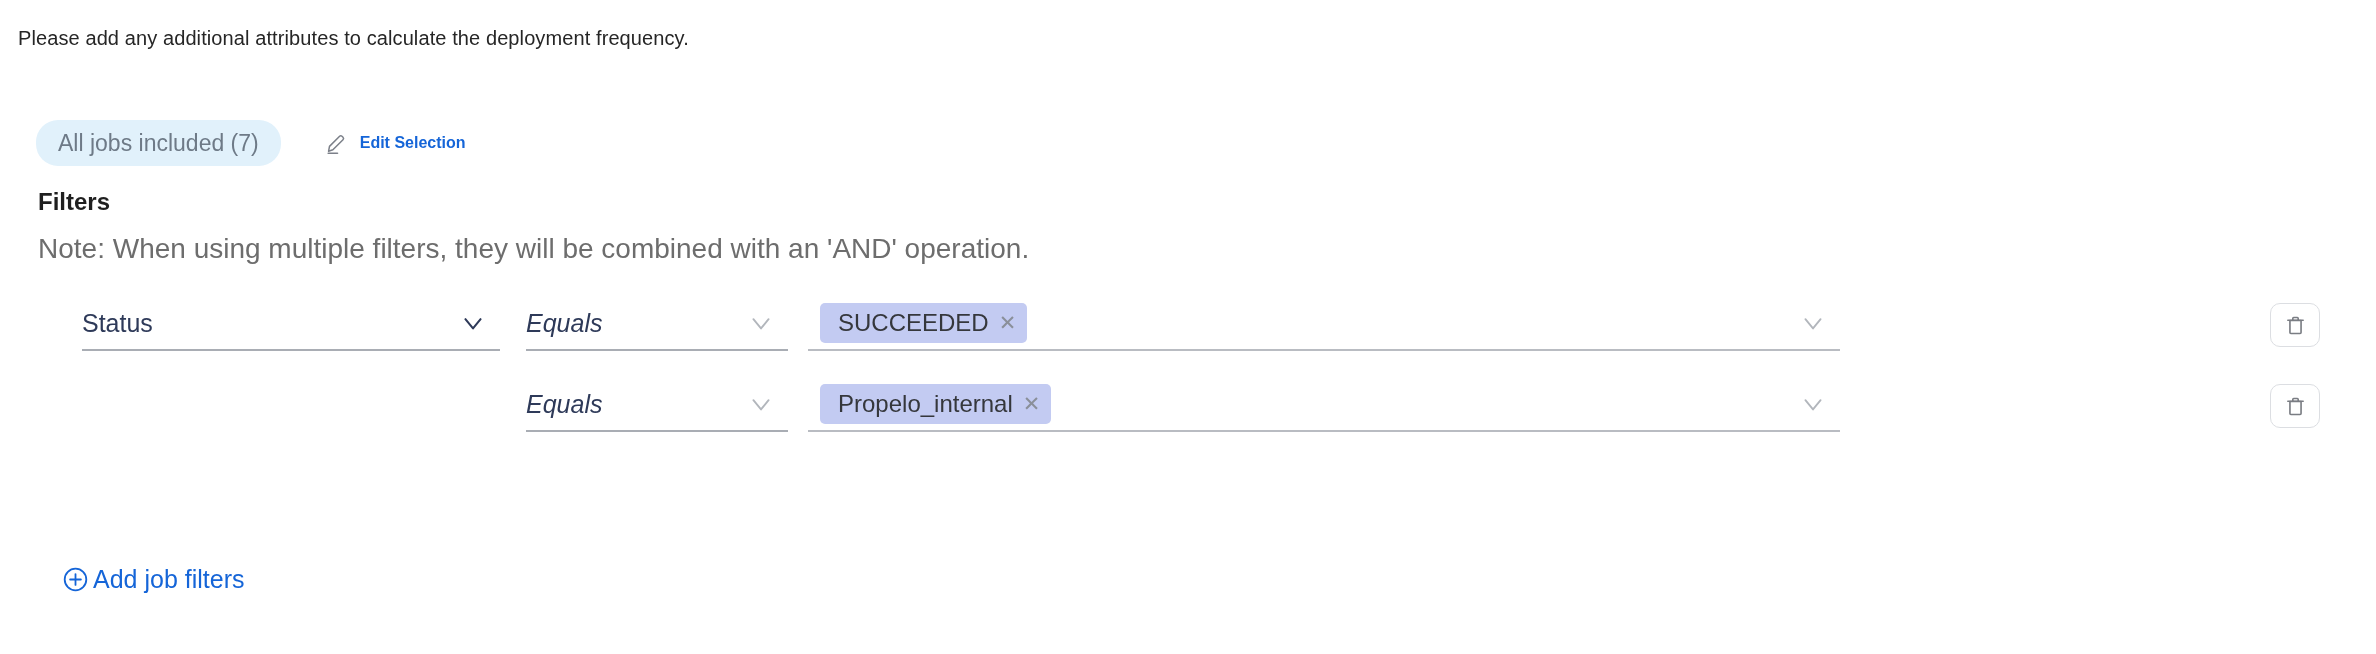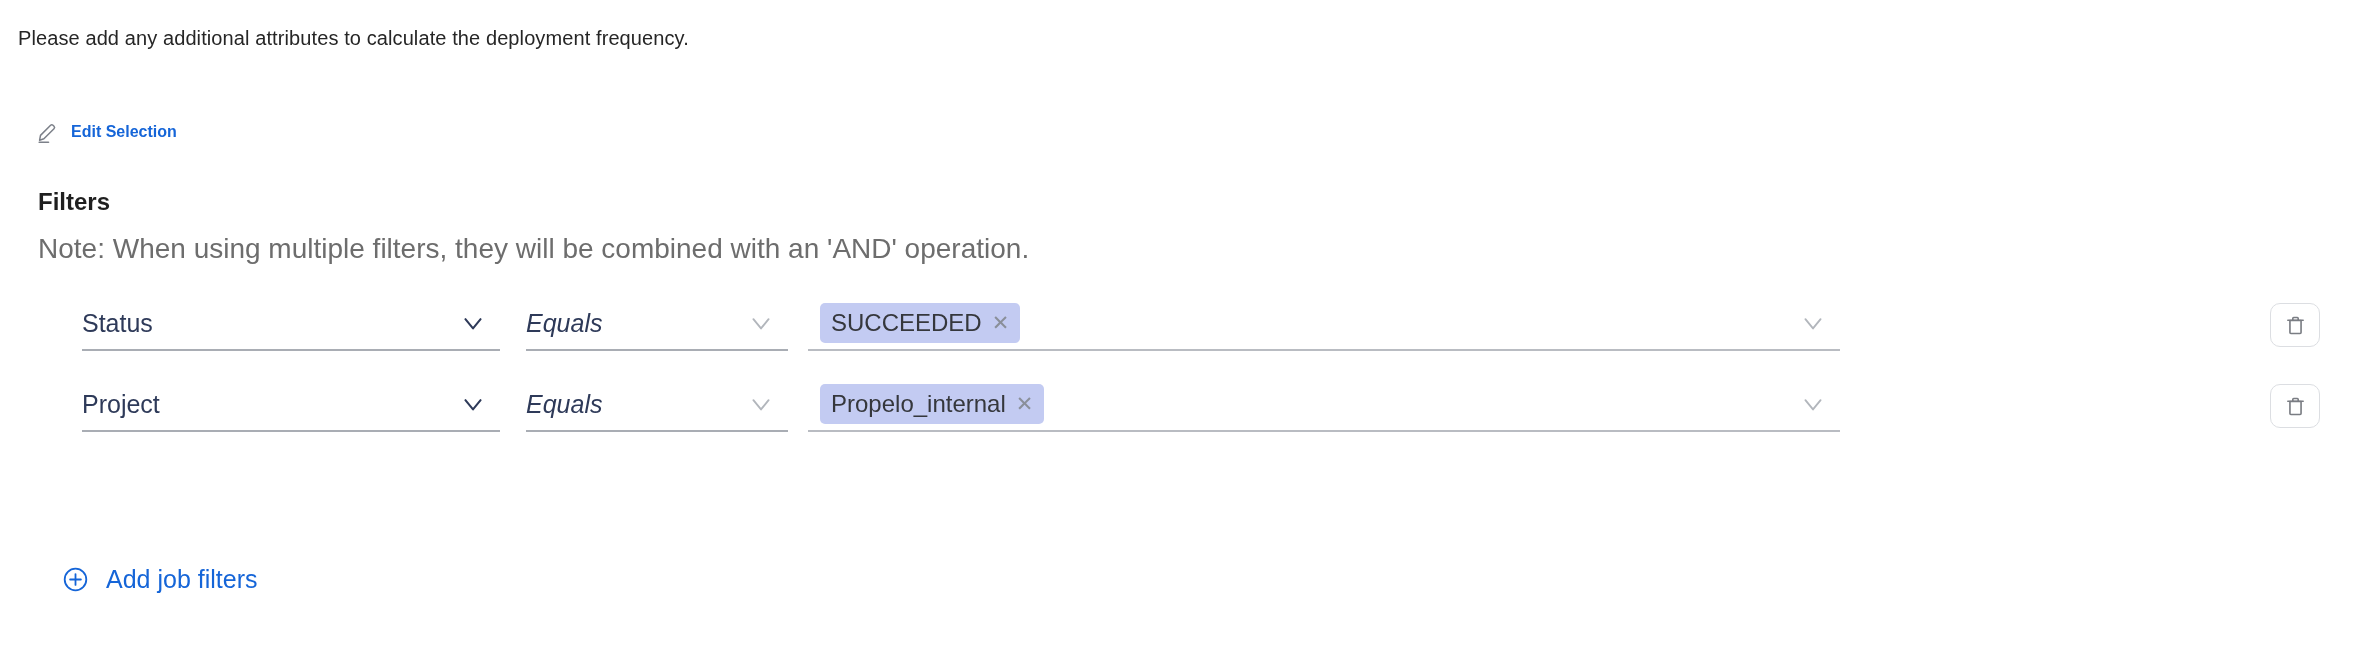--- a/index.html
+++ b/index.html
@@ -133,21 +133,21 @@
   .chips {
     display: flex;
     align-items: center;
     gap: 8px;
     padding-left: 12px;
   }
   .chip {
     background: #c3cbf2;
     color: #35373c;
     border-radius: 5px;
-    padding: 5px 11px 6px 11px;
+    padding: 5px 11px 6px 18px;
     font-size: 24px;
     line-height: 29px;
     display: inline-flex;
     align-items: center;
     gap: 10px;
     white-space: nowrap;
   }
   .chip-x {
     color: #8a8f99;
     font-size: 21px;
@@ -172,34 +172,35 @@
   }
   .trash-icon { width: 23px; height: 23px; display: block; }
 
   
   .add-filters {
     position: absolute;
     left: 62px;
     top: 565px;
     display: flex;
     align-items: center;
-    gap: 17px;
+    gap: 4px;
     color: #1565d8;
     font-size: 25px;
     cursor: pointer;
     white-space: nowrap;
   }
   .plus-icon { width: 27px; height: 27px; display: block; flex: 0 0 auto; }
 </style>
 </head>
 <body>
 
 <div class="intro">Please add any additional attributes to calculate the deployment frequency.</div>
 
 <div class="pill-row">
+  <div class="jobs-pill">All jobs included (7)</div>
   <div class="edit-selection">
     <span>
       <svg class="pencil-icon" viewBox="0 0 24 24" fill="none">
         <path d="M4.5 15.4 L14.6 5.3 a1.7 1.7 0 0 1 2.4 0 l1.0 1.0 a1.7 1.7 0 0 1 0 2.4 L7.9 18.8 L3.6 20.2 Z" stroke="#7c8089" stroke-width="1.5" stroke-linejoin="round" fill="none"></path>
         <line x1="3.2" y1="22.2" x2="12.5" y2="22.2" stroke="#7c8089" stroke-width="1.6" stroke-linecap="round"></line>
       </svg>
     </span>
     <span>Edit Selection</span>
   </div>
 </div>
@@ -242,28 +243,20 @@
       <svg class="trash-icon" viewBox="0 0 24 24" fill="none">
         <path d="M4 6.5 H20" stroke="#7a7d83" stroke-width="1.7" stroke-linecap="round"></path>
         <path d="M9.2 6.3 V4.6 a0.9 0.9 0 0 1 0.9 -0.9 h3.8 a0.9 0.9 0 0 1 0.9 0.9 V6.3" stroke="#7a7d83" stroke-width="1.7" stroke-linejoin="round" fill="none"></path>
         <path d="M6.2 6.8 H17.8 V19.3 a1 1 0 0 1 -1 1 H7.2 a1 1 0 0 1 -1 -1 Z" stroke="#7a7d83" stroke-width="1.7" stroke-linejoin="round" fill="none"></path>
       </svg>
     </span>
   </div>
 </div>
 
 <div class="filter-row row-1">
-  <div class="field col-attr">
-    <span class="field-value">Project</span>
-    <span class="chev chev-dark">
-      <svg viewBox="0 0 24 24" fill="none" width="26" height="26">
-        <polyline points="5,8.5 12,17 19,8.5" stroke-width="1.9" fill="none" stroke-linecap="round" stroke-linejoin="round"></polyline>
-      </svg>
-    </span>
-  </div>
   <div class="field col-op">
     <span class="field-value">Equals</span>
     <span class="chev chev-light">
       <svg viewBox="0 0 24 24" fill="none" width="26" height="26">
         <polyline points="5,8.5 12,17 19,8.5" stroke-width="1.7" fill="none" stroke-linecap="round" stroke-linejoin="round"></polyline>
       </svg>
     </span>
   </div>
   <div class="field col-val">
     <div class="chips">

